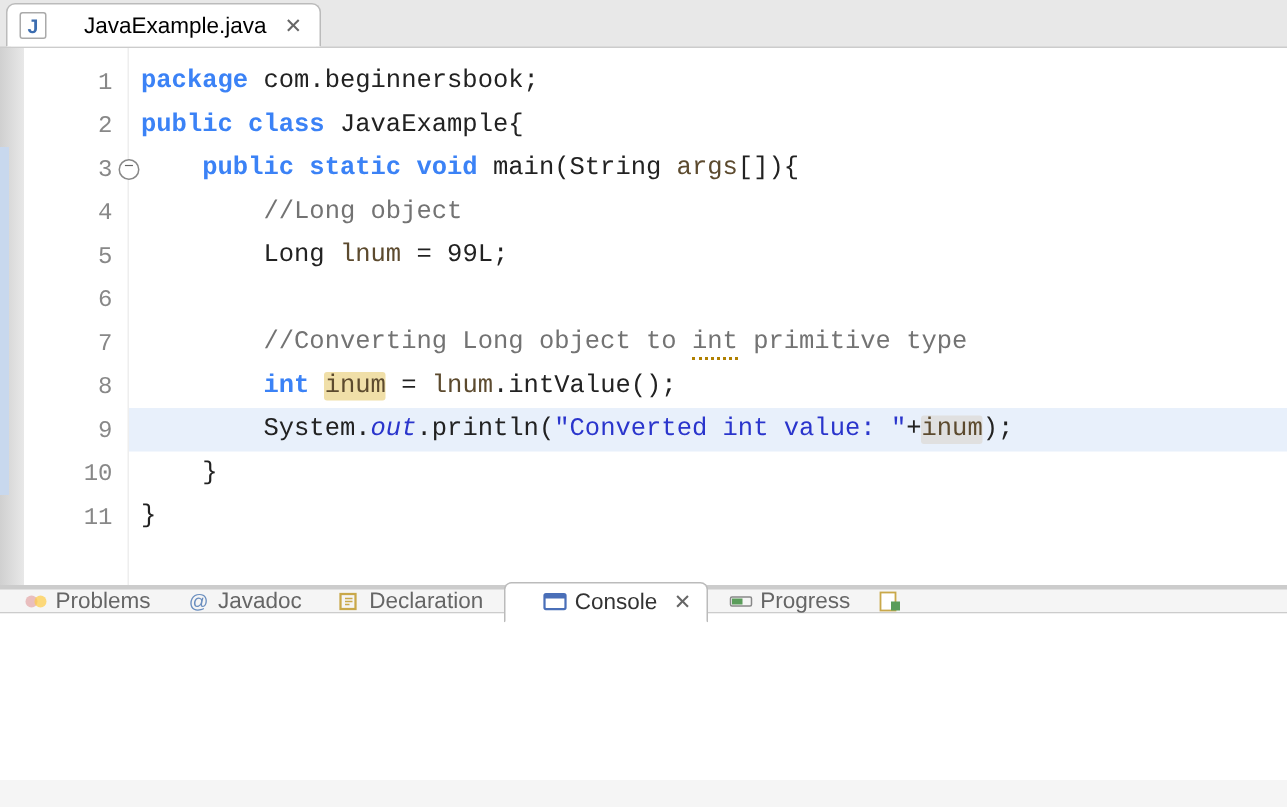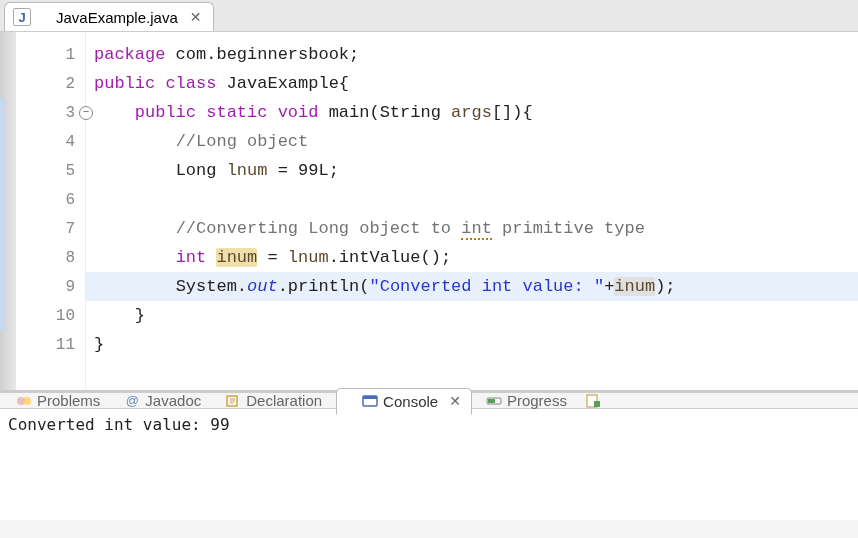--- a/index.html
+++ b/index.html
@@ -113,21 +113,21 @@
     }
     .code-line {
       height: 29px;
       line-height: 29px;
       padding-left: 8px;
       position: relative;
     }
     .code-line.highlight {
       background: #e8f0fb;
     }
-    .k-purple { color: #a21caf; font-weight: normal; }
+    .k-purple { color: #3b82f6; font-weight: bold; }
     .k-brown { color: #5c4a2e; }
     .comment { color: #737373; }
     .string { color: #2a35cc; }
     .static-field { color: #2a35cc; font-style: italic; }
     .text { color: #222; }
     .var-highlight {
       background: #f0dfa8;
       border-radius: 2px;
     }
     .var-highlight-gray {
@@ -271,15 +271,14 @@
     <div class="bottom-tab" style="padding:4px 4px;">
       <span class="tab-icon">
         <svg width="16" height="16" viewBox="0 0 16 16">
             <rect x="2" y="2" width="10" height="12" fill="#fff" stroke="#c9a84a" stroke-width="1.2"></rect>
             <rect x="9" y="8" width="6" height="6" fill="#5b9d5b"></rect>
           </svg>
       </span>
     </div>
   </div>
   <div class="console-content">
-    <div class="console-output">Converted int value: 99</div>
   </div>
 </div>
 
 </body></html>

